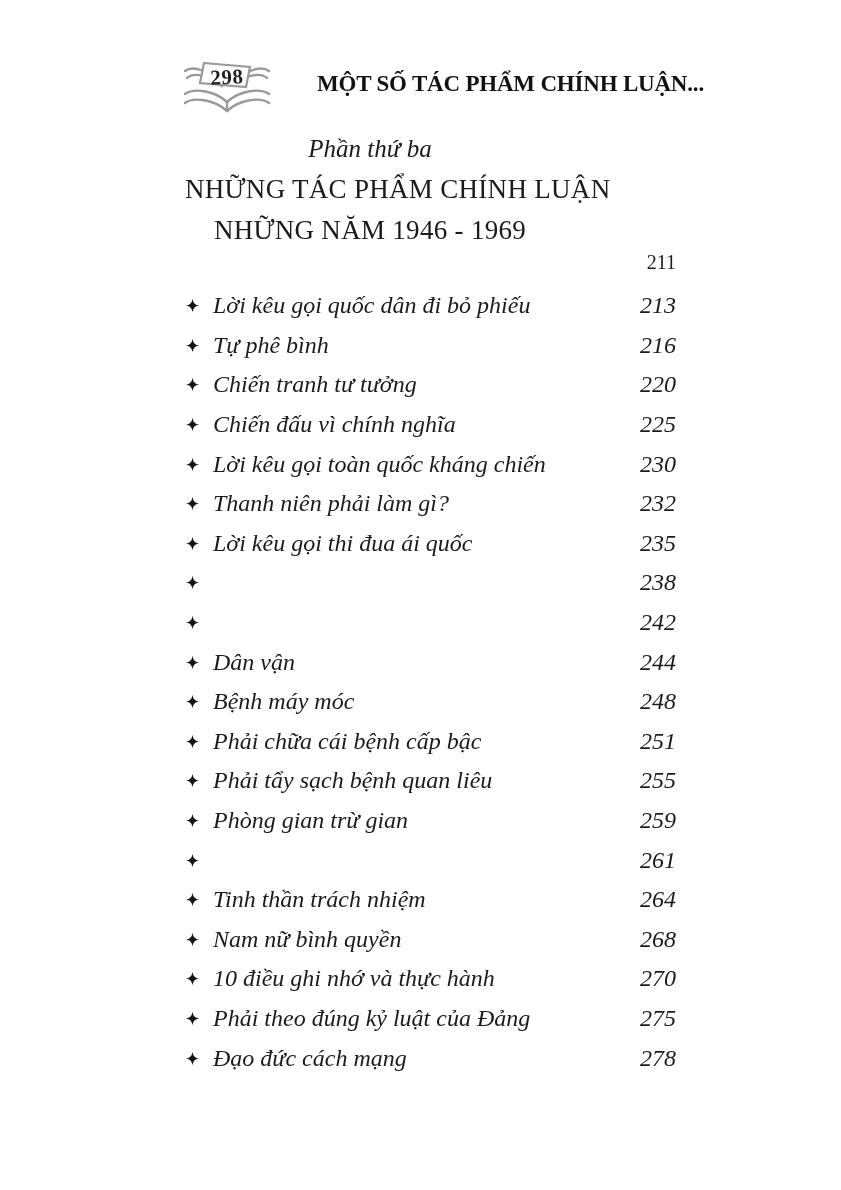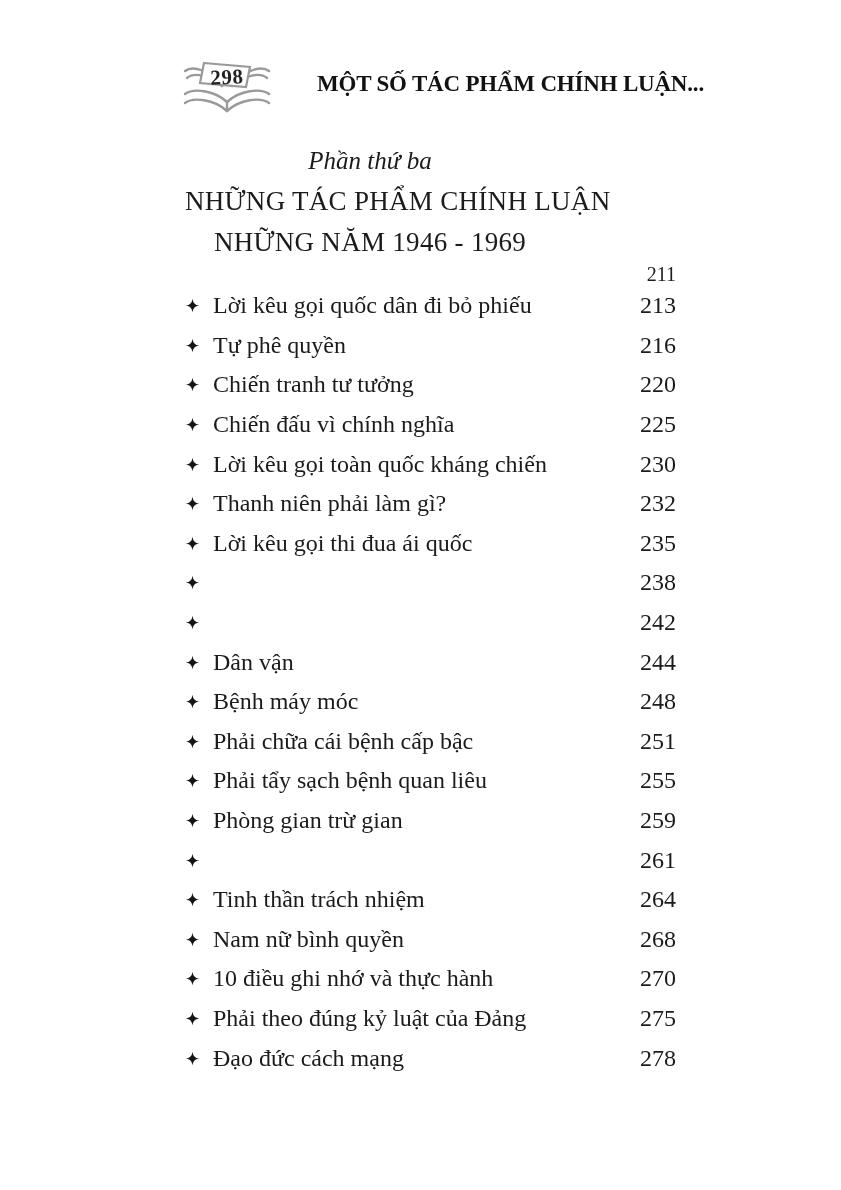--- a/index.html
+++ b/index.html
@@ -41,21 +41,21 @@
     font-weight: 700;
     font-size: 23px;
     letter-spacing: -0.2px;
     color: #121212;
     white-space: nowrap;
   }
 
   
   .section-heading {
     position: absolute;
-    top: 141px;
+    top: 129px;
     left: 185px;
     width: 491px;
   }
   .part-label {
     width: 370px;
     text-align: center;
     font-style: italic;
     font-size: 25px;
     line-height: 40px;
   }
@@ -77,20 +77,21 @@
   .toc {
     position: absolute;
     top: 286px;
     left: 185px;
     width: 491px;
   }
   .toc-row {
     display: flex;
     align-items: center;
     height: 39.6px;
+    font-style: italic;
   }
   .bullet {
     width: 15px;
     height: 15px;
     flex: none;
     margin-right: 13px;
     fill: #141414;
   }
   .toc-title {
     font-size: 24px;
@@ -146,21 +147,21 @@
         <svg class="bullet" viewBox="0 0 24 24" xmlns="http://www.w3.org/2000/svg">
           <path d="M12 1 C13.2 8.3 15.7 10.8 23 12 C15.7 13.2 13.2 15.7 12 23 C10.8 15.7 8.3 13.2 1 12 C8.3 10.8 10.8 8.3 12 1 Z"></path>
         </svg>
         <span class="toc-title">Lời kêu gọi quốc dân đi bỏ phiếu</span>
         <span class="toc-page">213</span>
       </div>
       <div class="toc-row">
         <svg class="bullet" viewBox="0 0 24 24" xmlns="http://www.w3.org/2000/svg">
           <path d="M12 1 C13.2 8.3 15.7 10.8 23 12 C15.7 13.2 13.2 15.7 12 23 C10.8 15.7 8.3 13.2 1 12 C8.3 10.8 10.8 8.3 12 1 Z"></path>
         </svg>
-        <span class="toc-title">Tự phê quyền</span>
+        <span class="toc-title">Tự phê bình</span>
         <span class="toc-page">216</span>
       </div>
       <div class="toc-row">
         <svg class="bullet" viewBox="0 0 24 24" xmlns="http://www.w3.org/2000/svg">
           <path d="M12 1 C13.2 8.3 15.7 10.8 23 12 C15.7 13.2 13.2 15.7 12 23 C10.8 15.7 8.3 13.2 1 12 C8.3 10.8 10.8 8.3 12 1 Z"></path>
         </svg>
         <span class="toc-title">Chiến tranh tư tưởng</span>
         <span class="toc-page">220</span>
       </div>
       <div class="toc-row">

